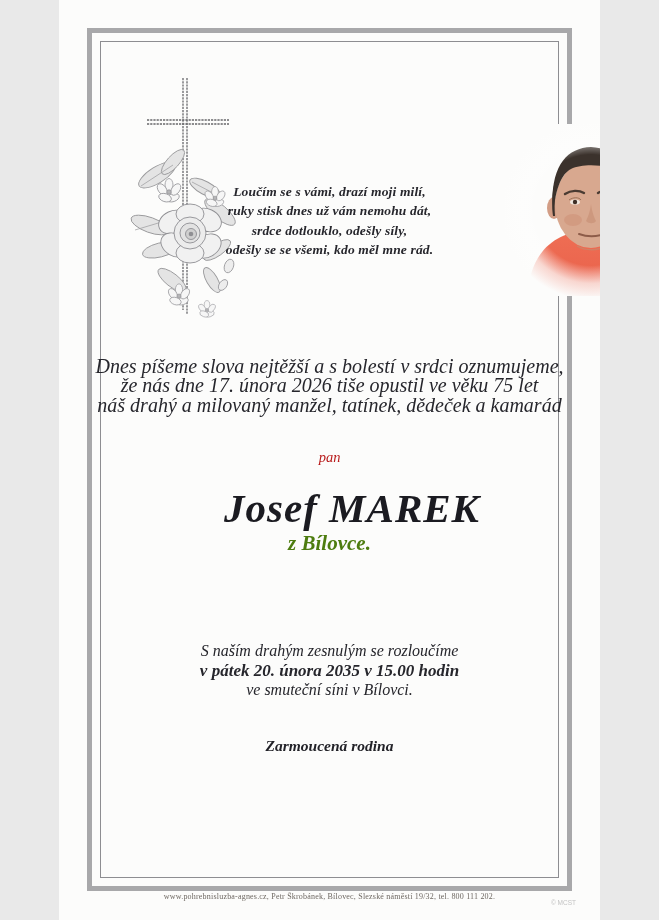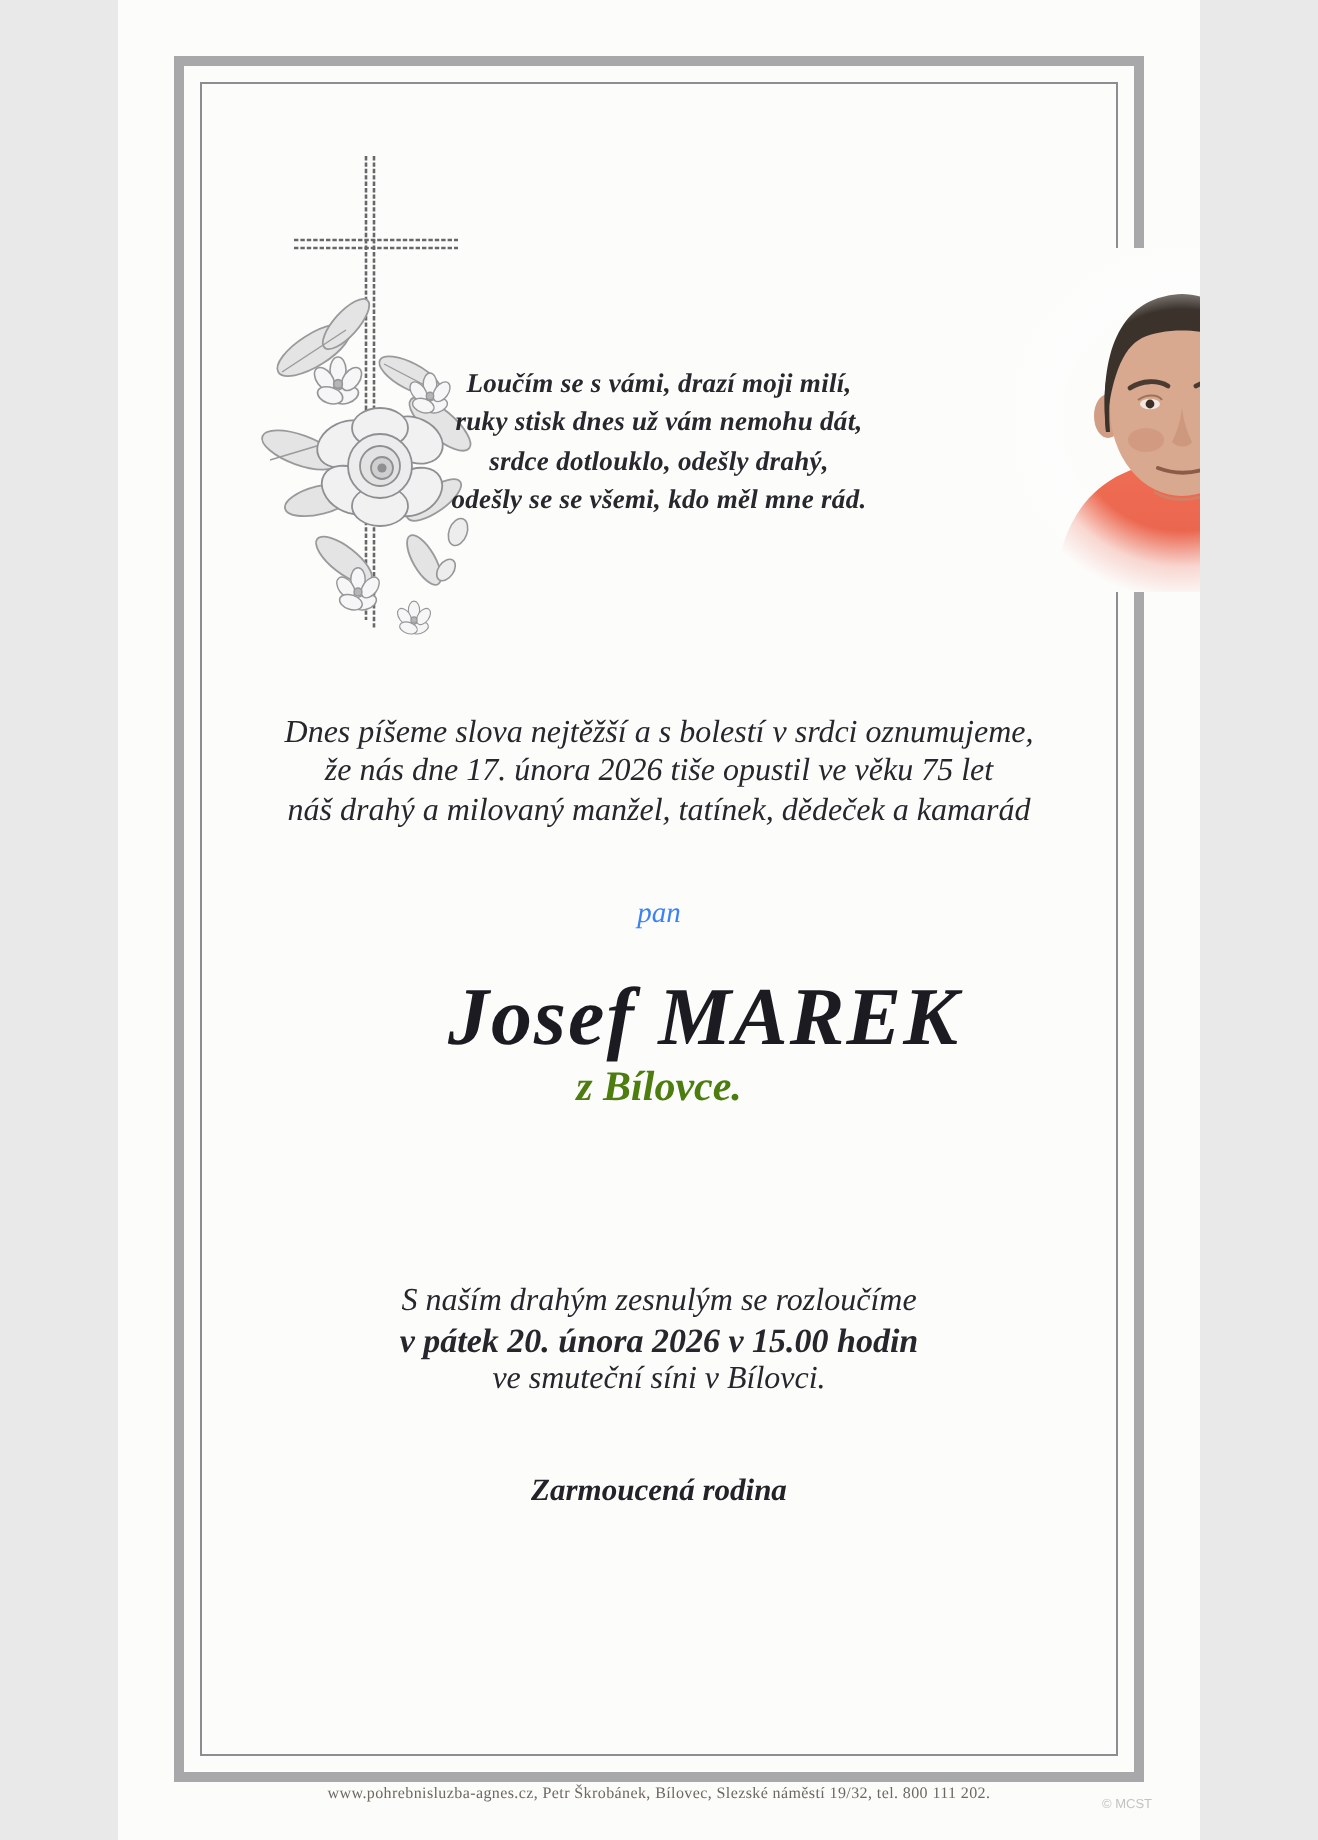--- a/index.html
+++ b/index.html
@@ -24,26 +24,26 @@
   }
   .abs{position:absolute;}
   .center-text{left:0;right:0;text-align:center;}
   .poem{
     top:182px;
     font-size:13.5px;font-weight:bold;font-style:italic;
     line-height:19.3px;letter-spacing:.15px;color:#27272d;
   }
   .announcement{
     top:357px;
-    font-size:16px;font-style:italic;
+    font-size:20px;font-style:italic;
     line-height:19.4px;color:#26262c;
   }
   .pan{
     top:449px;
-    font-size:14.5px;font-style:italic;color:#3b82f6;
+    font-size:14.5px;font-style:italic;color:#b91c1c;
   }
   .name{
     top:484px;
     font-size:41px;font-weight:bold;font-style:italic;
     letter-spacing:1px;color:#1b1b21;margin-left:45px;
   }
   .origin{
     top:531px;
     font-size:21px;font-weight:bold;font-style:italic;color:#4d7c0f;
   }
@@ -207,39 +207,39 @@
 
       <path d="M 72 122 C 80 127 93 127 100 122" stroke="#c08d72" stroke-width="1.4" fill="none" opacity="0.6"></path>
 
       <rect width="172" height="172" fill="url(#vig)"></rect>
     </svg>
   </div>
 
   <div class="abs center-text poem">
     <div>Loučím se s vámi, drazí moji milí,</div>
     <div>ruky stisk dnes už vám nemohu dát,</div>
-    <div>srdce dotlouklo, odešly drahý,</div>
+    <div>srdce dotlouklo, odešly síly,</div>
     <div>odešly se se všemi, kdo měl mne rád.</div>
   </div>
 
   <div class="abs center-text announcement">
     <div>Dnes píšeme slova nejtěžší a s bolestí v srdci oznumujeme,</div>
     <div>že nás dne 17. února 2026 tiše opustil ve věku 75 let</div>
     <div>náš drahý a milovaný manžel, tatínek, dědeček a kamarád</div>
   </div>
 
   <div class="abs center-text pan">pan</div>
 
   <div class="abs center-text name">Josef MAREK</div>
 
   <div class="abs center-text origin">z Bílovce.</div>
 
   <div class="abs center-text funeral">
     <div>S naším drahým zesnulým se rozloučíme</div>
-    <div class="bold-line">v pátek 20. února 2026 v 15.00 hodin</div>
+    <div class="bold-line">v pátek 20. února 2035 v 15.00 hodin</div>
     <div>ve smuteční síni v Bílovci.</div>
   </div>
 
   <div class="abs center-text closing">Zarmoucená rodina</div>
 
   <div class="abs center-text footer-line">www.pohrebnisluzba-agnes.cz, Petr Škrobánek, Bílovec, Slezské náměstí 19/32, tel. 800 111 202.</div>
   <div class="abs credit">© MCST</div>
 
 </div>
 

